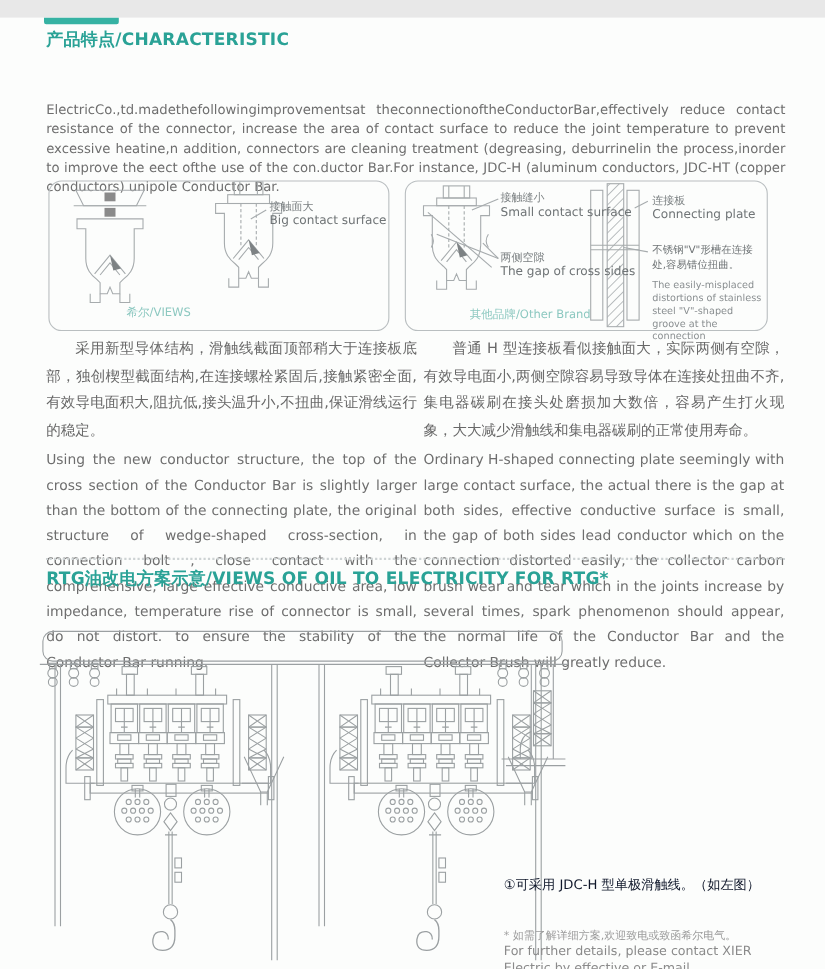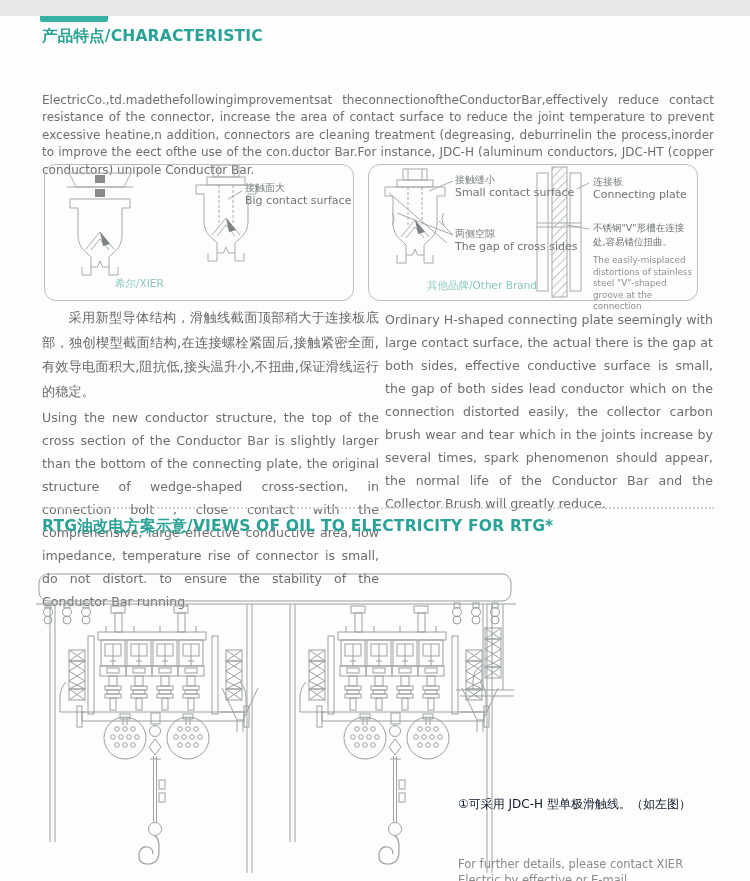--- a/index.html
+++ b/index.html
@@ -154,21 +154,21 @@
             <line x1="43" y1="0" x2="43" y2="12"></line>
           <rect x="16" y="12" width="38" height="8"></rect>
           <path d="M28,20 V58 M42,20 V58" stroke-dasharray="3 2"></path>
           <use href="#profileBody" xlink:href="#profileBody" y="20"></use>
         </g>
         <line x1="197" y1="26" x2="183" y2="34"></line>
       </g>
     </svg>
     <div class="abs dlabel-zh" style="left:200px;top:16px">接触面大</div>
     <div class="abs dlabel-en" style="left:200px;top:29px">Big contact surface</div>
-    <div class="abs teal-cap" style="left:70px;top:112px">希尔/XIER</div>
+    <div class="abs teal-cap" style="left:70px;top:112px">希尔/VIEWS</div>
   </div>
 
   <div class="dbox" style="left:368px;top:148px;width:328px;height:135px">
     <svg width="326" height="133" viewBox="0 0 326 133">
       <g fill="none" stroke="#a6abad" stroke-width="1">
         <g transform="translate(12,4)">
           <rect x="22" y="0" width="24" height="11"></rect>
           <line x1="27" y1="0" x2="27" y2="11"></line>
             <line x1="41" y1="0" x2="41" y2="11"></line>
           <rect x="16" y="11" width="36" height="7"></rect>
@@ -201,20 +201,21 @@
     <div class="abs vnote-zh" style="left:224px;top:56px;width:100px">不锈钢"V"形槽在连接处,容易错位扭曲。</div>
     <div class="abs vnote-en" style="left:224px;top:90px;width:100px">The easily-misplaced distortions of stainless steel "V"-shaped groove at the connection</div>
     <div class="abs teal-cap" style="left:58px;top:114px">其他品牌/Other Brand</div>
   </div>
 
   <div class="abs" style="left:42px;top:290px;width:337px">
     <div class="col-zh">采用新型导体结构，滑触线截面顶部稍大于连接板底部，独创楔型截面结构,在连接螺栓紧固后,接触紧密全面,有效导电面积大,阻抗低,接头温升小,不扭曲,保证滑线运行的稳定。</div>
     <div class="col-en" style="margin-top:2px">Using the new conductor structure, the top of the cross section of the Conductor Bar is slightly larger than the bottom of the connecting plate, the original structure of wedge-shaped cross-section, in connection bolt , close contact with the comprehensive, large effective conductive area, low impedance, temperature rise of connector is small, do not distort. to ensure the stability of the Conductor Bar running.</div>
   </div>
   <div class="abs" style="left:385px;top:290px;width:328px">
+    <div class="col-zh">普通 H 型连接板看似接触面大，实际两侧有空隙，有效导电面小,两侧空隙容易导致导体在连接处扭曲不齐,集电器碳刷在接头处磨损加大数倍，容易产生打火现象，大大减少滑触线和集电器碳刷的正常使用寿命。</div>
     <div class="col-en" style="margin-top:2px">Ordinary H-shaped connecting plate seemingly with large contact surface, the actual there is the gap at both sides, effective conductive surface is small, the gap of both sides lead conductor which on the connection distorted easily, the collector carbon brush wear and tear which in the joints increase by several times, spark phenomenon should appear, the normal life of the Conductor Bar and the Collector Brush will greatly reduce.</div>
   </div>
 
   <div class="abs dotted-rule" style="left:42px;top:491px;width:672px"></div>
 
   <div class="abs h1" style="left:42px;top:500px">RTG油改电方案示意/VIEWS OF OIL TO ELECTRICITY FOR RTG*</div>
 
   <svg class="abs" style="left:36px;top:554px" width="482" height="318" viewBox="0 0 482 318">
     <g fill="none" stroke="#9ba0a2" stroke-width="1">
       <rect x="3" y="4" width="472" height="27" rx="9"></rect>
@@ -230,17 +231,18 @@
       <line x1="447" y1="34" x2="447" y2="120"></line>
         <line x1="467" y1="34" x2="467" y2="120"></line>
       <use href="#spring" xlink:href="#spring" x="449" y="58"></use>
       <line x1="420" y1="120" x2="478" y2="120"></line>
         <line x1="424" y1="126" x2="478" y2="126"></line>
       <path d="M447,95 q-10,4 -10,16 v9"></path>
     </g>
   </svg>
 
   <div class="abs note-line" style="left:458px;top:780px">①可采用 JDC-H 型单极滑触线。（如左图）</div>
+  <div class="abs fn-zh" style="left:458px;top:828px">* 如需了解详细方案,欢迎致电或致函希尔电气。</div>
   <div class="abs fn-en" style="left:458px;top:841px;width:240px">For further details, please contact XIER Electric by effective or E-mail.</div>
 
   <div class="abs gray-dash" style="left:698px;top:876px;width:42px;height:2px"></div>
 
 </div>
 
 </body></html>

